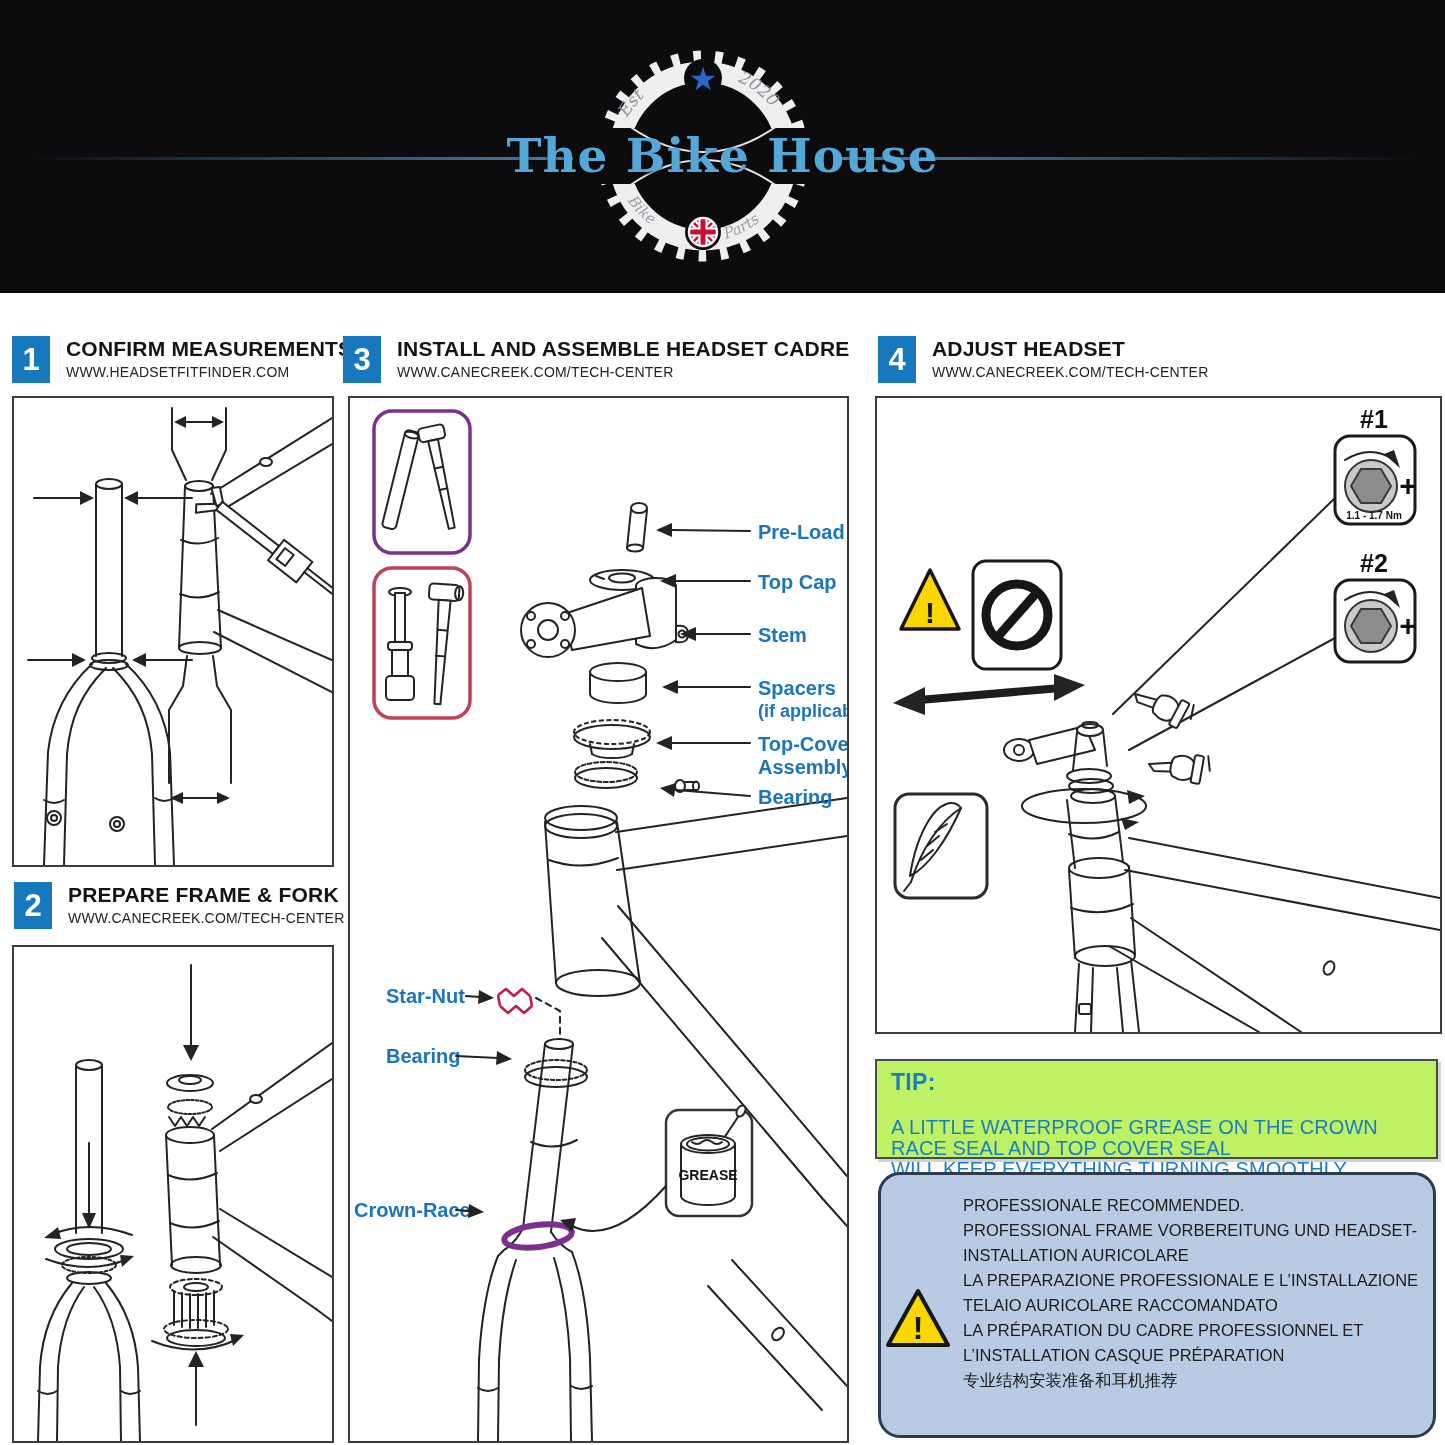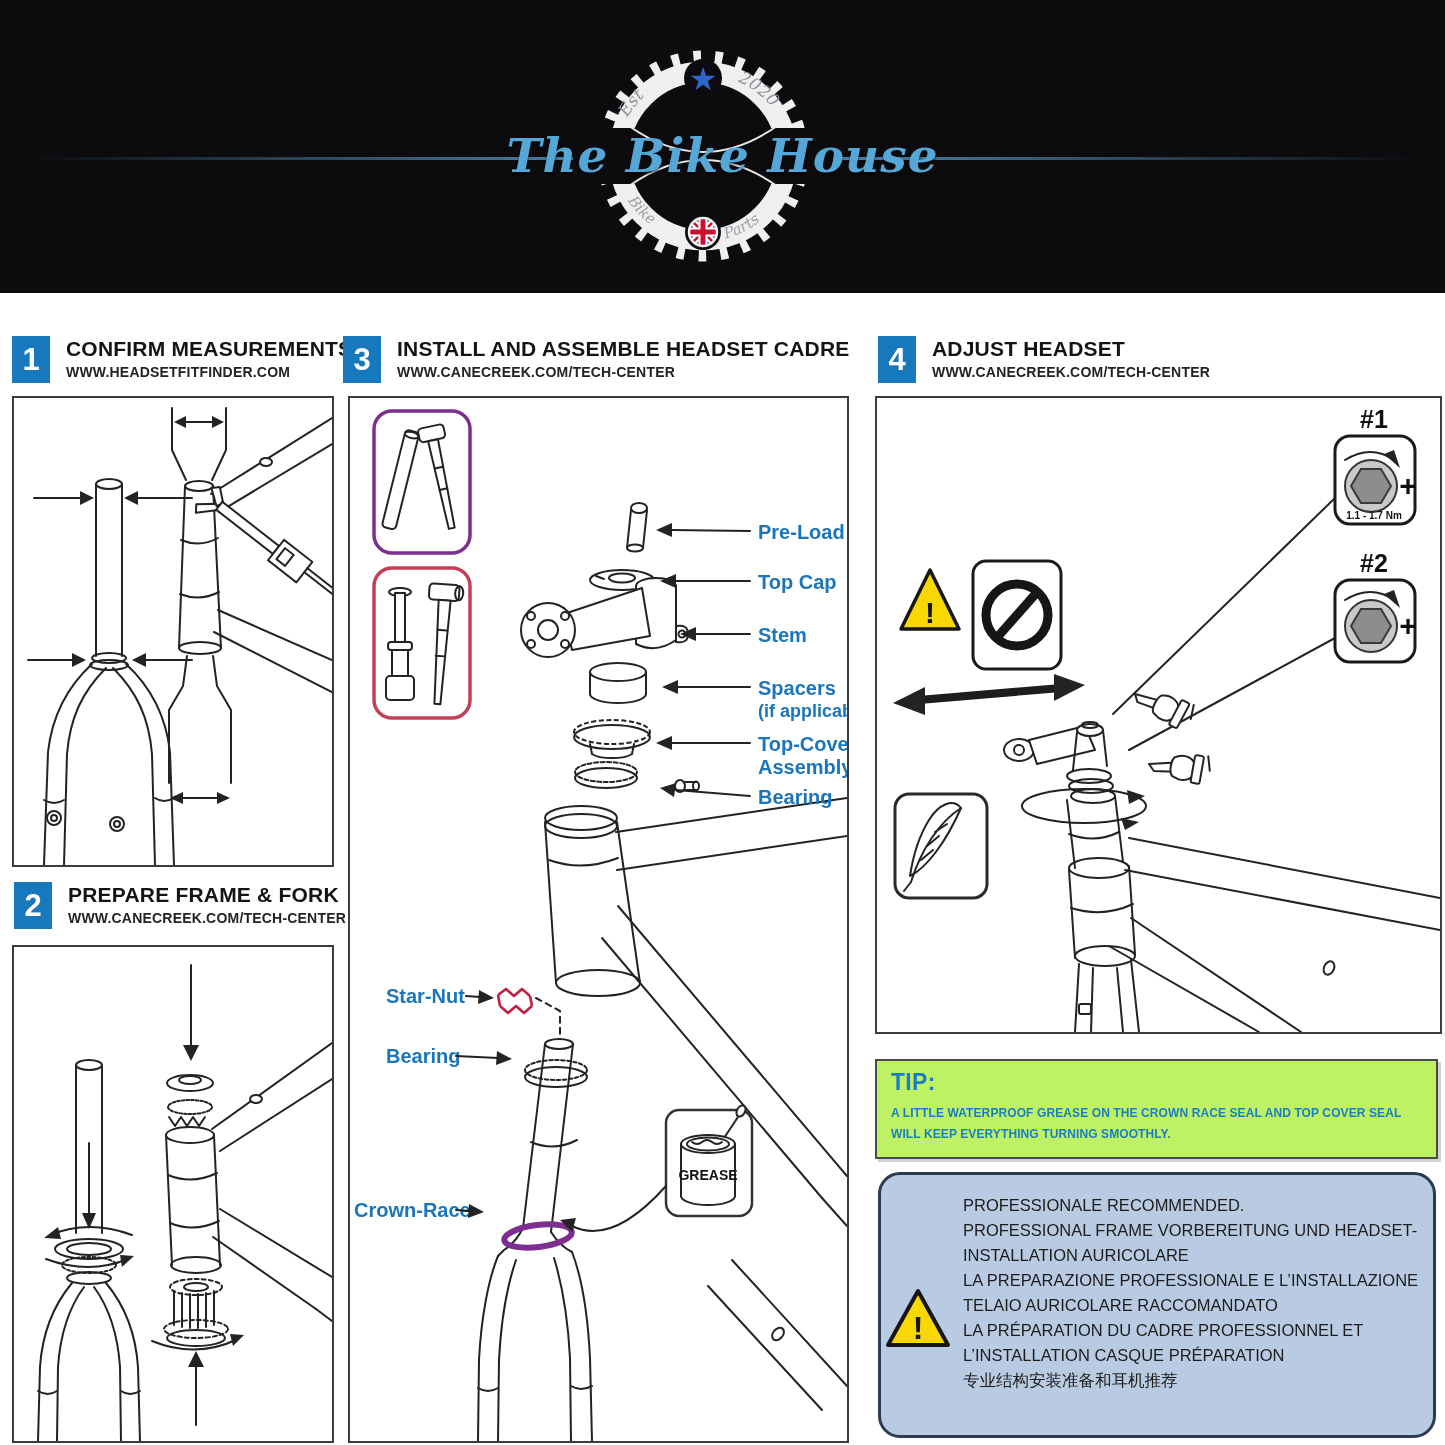--- a/index.html
+++ b/index.html
@@ -5,42 +5,42 @@
   html,body{margin:0;padding:0;background:#fff;}
   .page{position:relative;width:1445px;height:1445px;background:#ffffff;overflow:hidden;
         font-family:"Liberation Sans",sans-serif;}
   .abs{position:absolute;}
   
   .banner{position:absolute;left:0;top:0;width:1445px;height:293px;background:#0c0c0e;}
   .banner-line{position:absolute;left:0;top:157px;width:1445px;height:3px;
     background:linear-gradient(90deg,rgba(40,100,150,0) 2%,rgba(80,150,200,.85) 40%,rgba(80,150,200,.85) 60%,rgba(40,100,150,0) 98%);}
   .logo-svg{position:absolute;left:573px;top:26px;}
   .logo-title{position:absolute;left:0;top:128px;width:1445px;text-align:center;
-    font-family:"DejaVu Serif",serif;font-style:italic;font-weight:bold;
+    font-family:"DejaVu Serif",serif;font-weight:bold;
     font-size:47px;color:#55a7d7;letter-spacing:1px;white-space:nowrap;
     text-shadow:0 2px 3px rgba(0,0,0,.6);}
   
   .sec-head{position:absolute;display:flex;align-items:flex-start;}
   .badge{width:38px;height:47px;background:#1878be;color:#fff;display:flex;
     align-items:center;justify-content:center;font-size:31px;font-weight:bold;flex:0 0 auto;}
   .ht{margin-left:16px;padding-top:1px;}
   .ht .t{font-size:21px;font-weight:bold;color:#141414;letter-spacing:.2px;white-space:nowrap;}
-  .ht .u{font-size:14px;font-weight:700;color:#232323;margin-top:3px;letter-spacing:.2px;white-space:nowrap;}
+  .ht .u{font-size:14px;font-weight:400;color:#232323;margin-top:3px;letter-spacing:.2px;white-space:nowrap;}
   
   .panel{position:absolute;background:#fff;border:2px solid #3c3c3c;}
   svg .ln{stroke:#232323;stroke-width:2;fill:none;stroke-linecap:round;stroke-linejoin:round;}
   svg .lnf{stroke:#232323;stroke-width:2;fill:#fff;stroke-linejoin:round;}
   svg .ah{fill:#232323;stroke:none;}
   svg .lbl{fill:#1b75ba;font-size:20px;font-weight:600;font-family:"Liberation Sans",sans-serif;}
   svg .lbls{fill:#1b75ba;font-size:18px;font-weight:600;font-family:"Liberation Sans",sans-serif;}
   
   .tip{position:absolute;left:875px;top:1059px;width:563px;height:100px;background:#bef264;
     border:2px solid #4a4a4a;box-shadow:3px 3px 0 rgba(0,0,0,.18);box-sizing:border-box;padding:8px 14px;}
   .tip .th{color:#1a7ec2;font-size:23px;font-weight:bold;letter-spacing:.3px;}
-  .tip .tb{color:#1a7ec2;font-size:12px;font-weight:700;margin-top:7px;line-height:21px;letter-spacing:.1px;}
+  .tip .tb{color:#1a7ec2;font-size:20px;font-weight:400;margin-top:21px;line-height:21px;letter-spacing:.1px;}
   .notice{position:absolute;left:878px;top:1172px;width:558px;height:266px;background:#b9cbe3;
     border:3px solid #2c3a52;border-radius:22px;box-sizing:border-box;}
   .notice-text{position:absolute;left:82px;top:18px;width:462px;color:#1c1c1c;
     font-size:16.5px;line-height:25px;font-weight:500;}
 </style>
 </head>
 <body>
 
 <div class="page">
 

